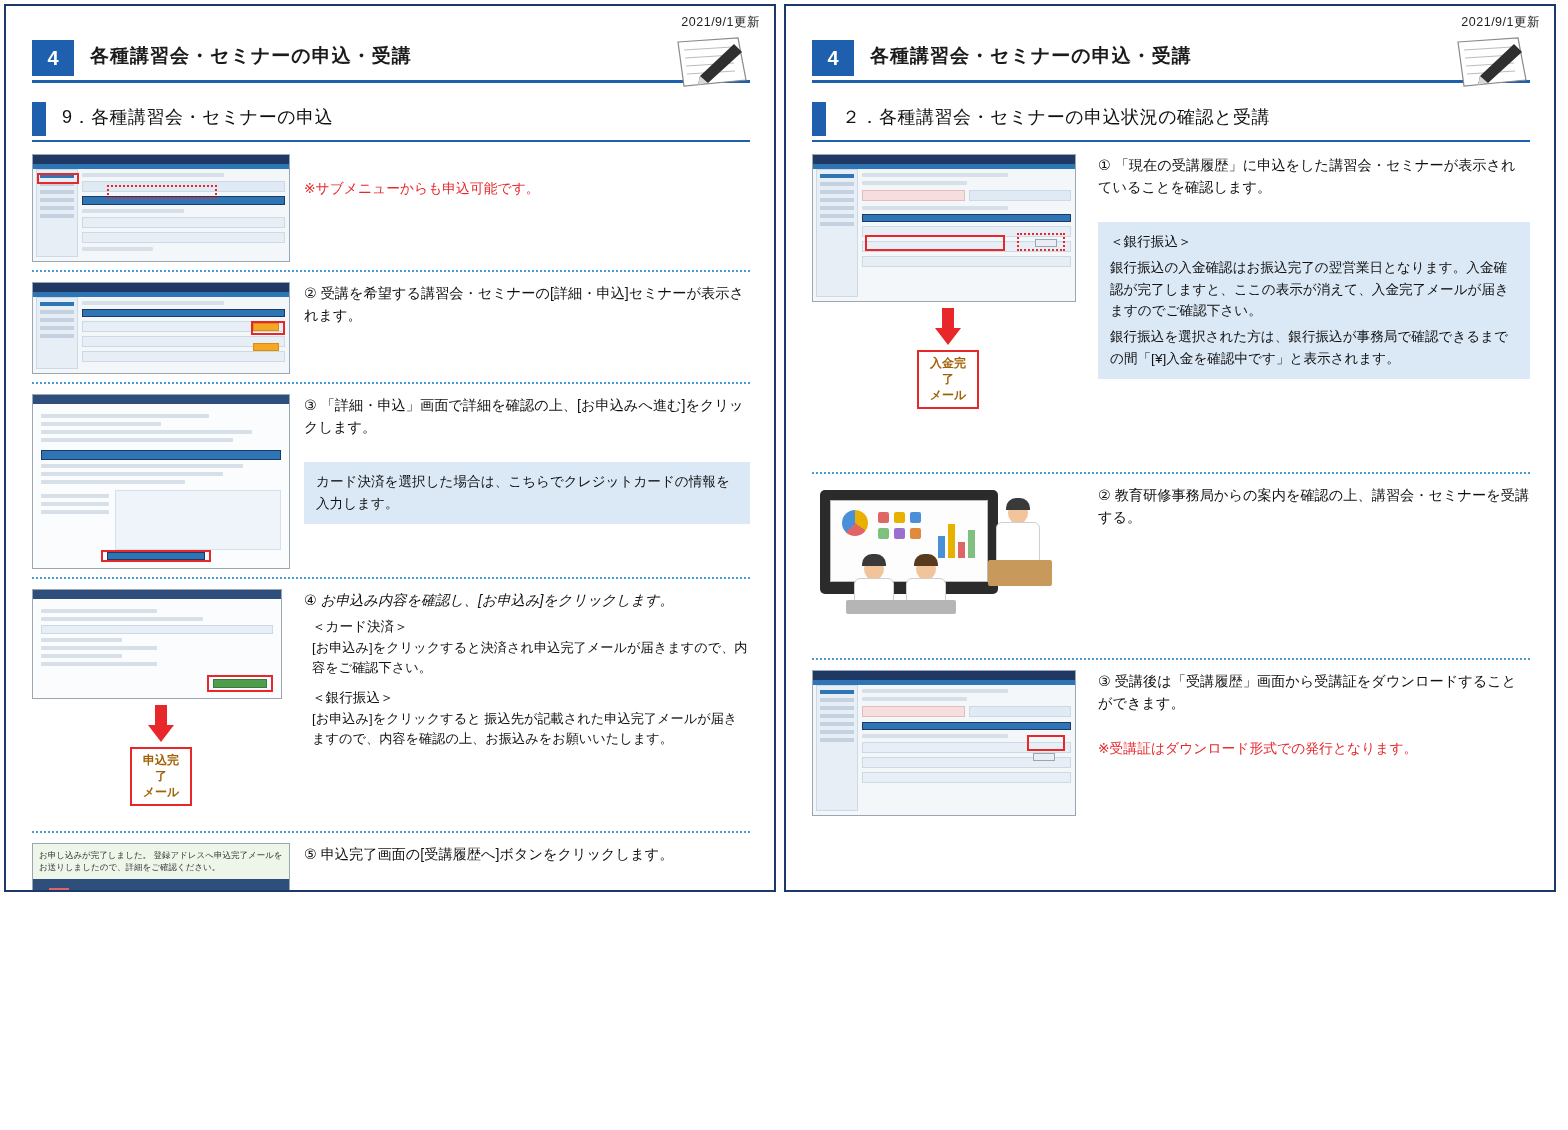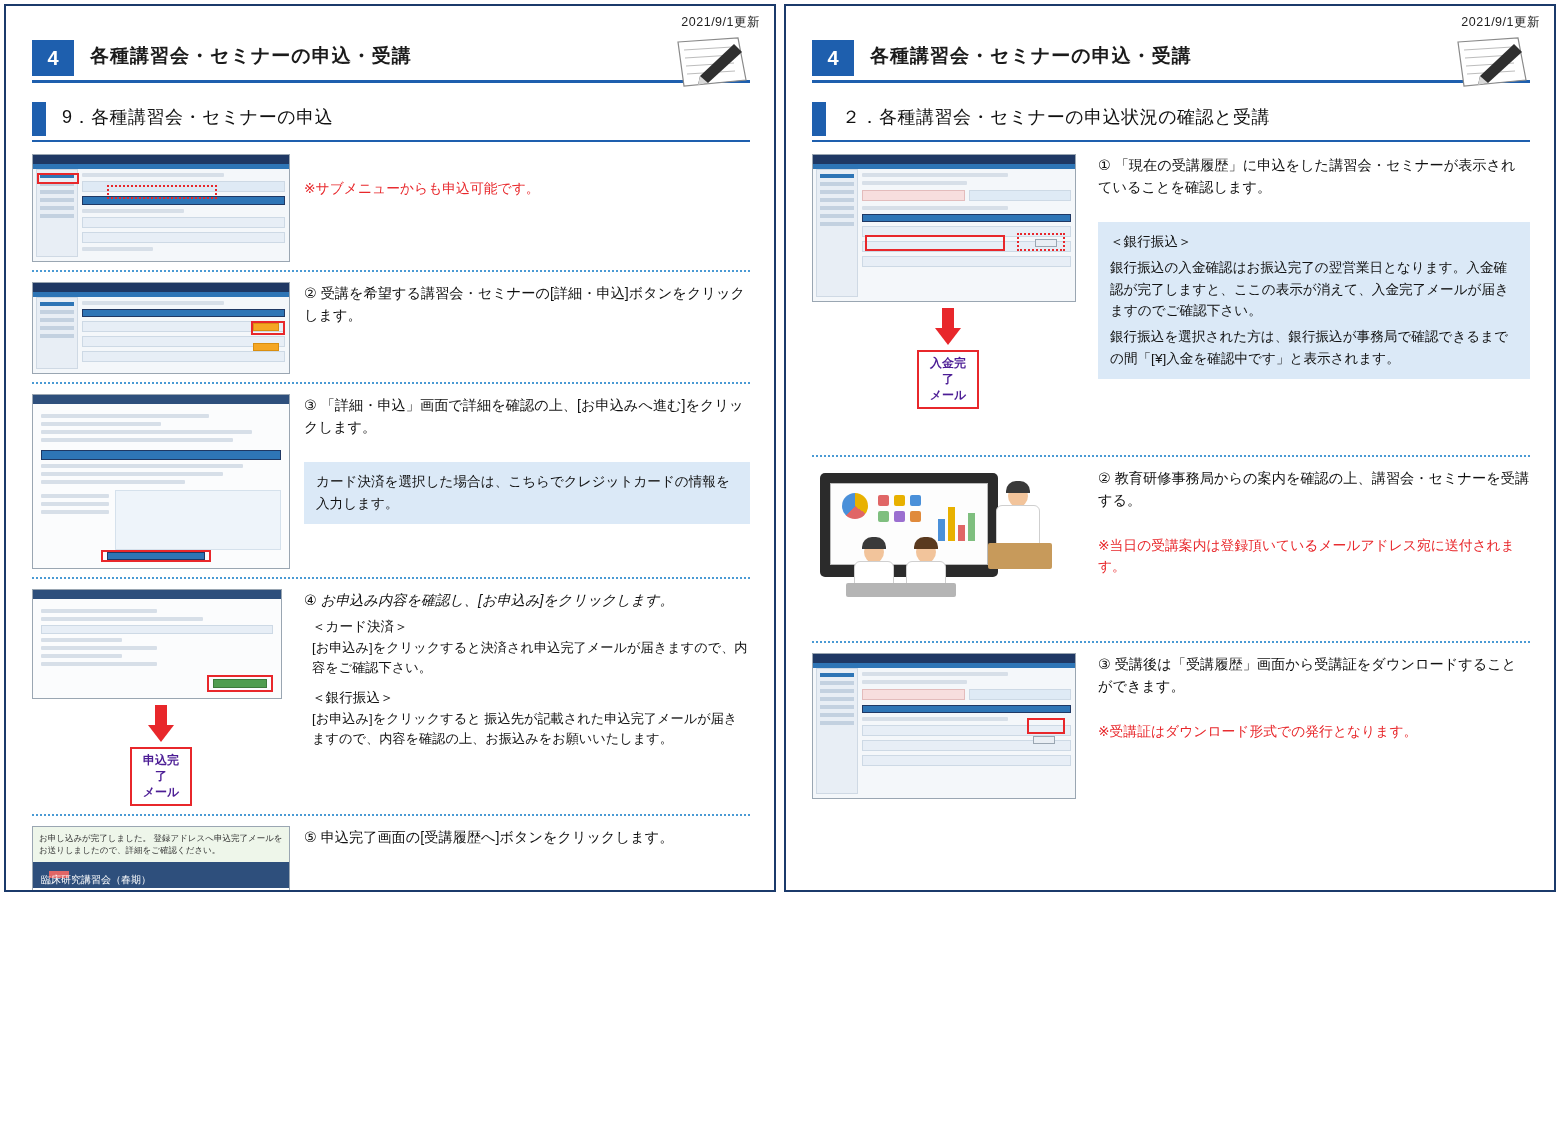--- a/index.html
+++ b/index.html
@@ -160,23 +160,23 @@
   }
   .arrow-down .head {
     position: absolute; left: 0; top: 20px;
     width: 0; height: 0;
     border-left: 13px solid transparent;
     border-right: 13px solid transparent;
     border-top: 17px solid #e8272b;
   }
   .mail-badge {
     border: 2px solid #e8272b;
-    color: #4c1d95; font-size: 12px; font-weight: bold;
+    color: #a16207; font-size: 12px; font-weight: bold;
     text-align: center; padding: 3px 6px; line-height: 1.35;
-    background: #fff; width: 62px; margin: 4px auto 0 auto;
+    background: #fff; width: 62px; margin: 4px auto 17px auto;
   }
   
   .done-shot {
     border: 1px solid #9aa6b2; background: #ffffff; position: relative;
     overflow: hidden;
   }
   .done-shot .msg {
     background: #eef6ea; font-size: 8.5px; color: #333;
     padding: 5px 6px; line-height: 1.5;
   }
@@ -304,21 +304,21 @@
               <div class="block"></div>
               <div class="block"></div>
               <div class="block"></div>
               <div class="btn-o" style="right:6px;top:26px;"></div>
               <div class="btn-o" style="right:6px;top:46px;"></div>
             </div>
             <div class="mark-solid" style="right:4px;top:38px;width:34px;height:14px;"></div>
           </div>
         </div>
         <div class="step-body">
-          <div class="txt">② 受講を希望する講習会・セミナーの[詳細・申込]ボタンをクリックします。</div>
+          <div class="txt">② 受講を希望する講習会・セミナーの[詳細・申込]セミナーが表示されます。</div>
         </div>
       </div>
 
       <div class="divider"></div>
 
       <div class="step">
         <div class="step-shot">
           <div class="shot" style="width:258px;height:175px;background:#fbfcfd;">
             <div class="bar-top" style="background:#2e4f7c;"></div>
             <div style="padding:6px 8px;">
@@ -524,21 +524,20 @@
             <div style="position:absolute;left:50px;top:70px;width:24px;height:12px;background:#3a3a3a;border-radius:10px 10px 0 0;"></div>
             <div class="body" style="left:42px;top:94px;width:40px;height:26px;background:#ffffff;border:1px solid #cfcfcf;"></div>
             <div class="head" style="left:104px;top:74px;width:20px;height:22px;"></div>
             <div style="position:absolute;left:102px;top:70px;width:24px;height:12px;background:#5a3a1f;border-radius:10px 10px 0 0;"></div>
             <div class="body" style="left:94px;top:94px;width:40px;height:26px;background:#ffffff;border:1px solid #cfcfcf;"></div>
             <div class="desk" style="left:34px;top:116px;width:110px;height:14px;background:#b5b5b5;"></div>
           </div>
         </div>
         <div class="step-body">
           <div class="txt mb10">② 教育研修事務局からの案内を確認の上、講習会・セミナーを受講する。</div>
-          <div class="note-red mt12">※当日の受講案内は登録頂いているメールアドレス宛に送付されます。</div>
         </div>
       </div>
 
       <div class="divider" style="margin-top:34px;"></div>
 
       <div class="step">
         <div class="step-shot" style="width:272px;">
           <div class="shot" style="width:264px;height:146px;">
             <div class="bar-top"></div>
               <div class="bar-sub"></div>

